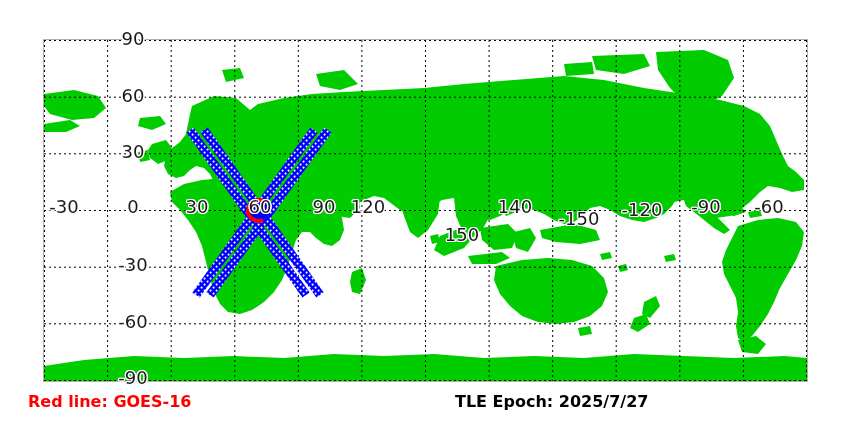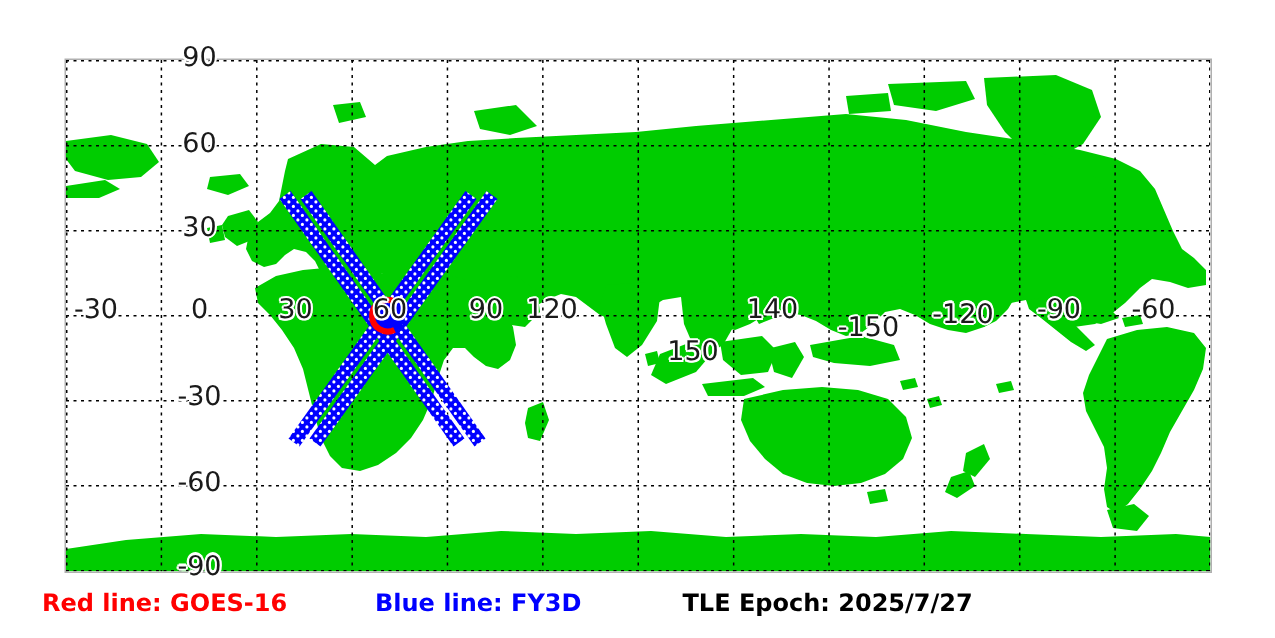--- a/index.html
+++ b/index.html
@@ -217,17 +217,16 @@
   <div class="tick lat" style="left:133px;top:39px;">90</div>
   <div class="tick lat" style="left:133px;top:96px;">60</div>
   <div class="tick lat" style="left:133px;top:152px;">30</div>
   <div class="tick lat" style="left:133px;top:207px;">0</div>
   <div class="tick lat" style="left:133px;top:265px;">-30</div>
   <div class="tick lat" style="left:133px;top:322px;">-60</div>
   <div class="tick lat" style="left:133px;top:378px;">-90</div>
 
   <div id="footer">
     <div class="legend" id="legend-red">Red line: GOES-16</div>
-    <div class="legend" id="legend-blue">Blue line: FY3D</div>
     <div class="legend" id="legend-epoch">TLE Epoch: 2025/7/27</div>
   </div>
 
 </div>
 
 </body></html>

